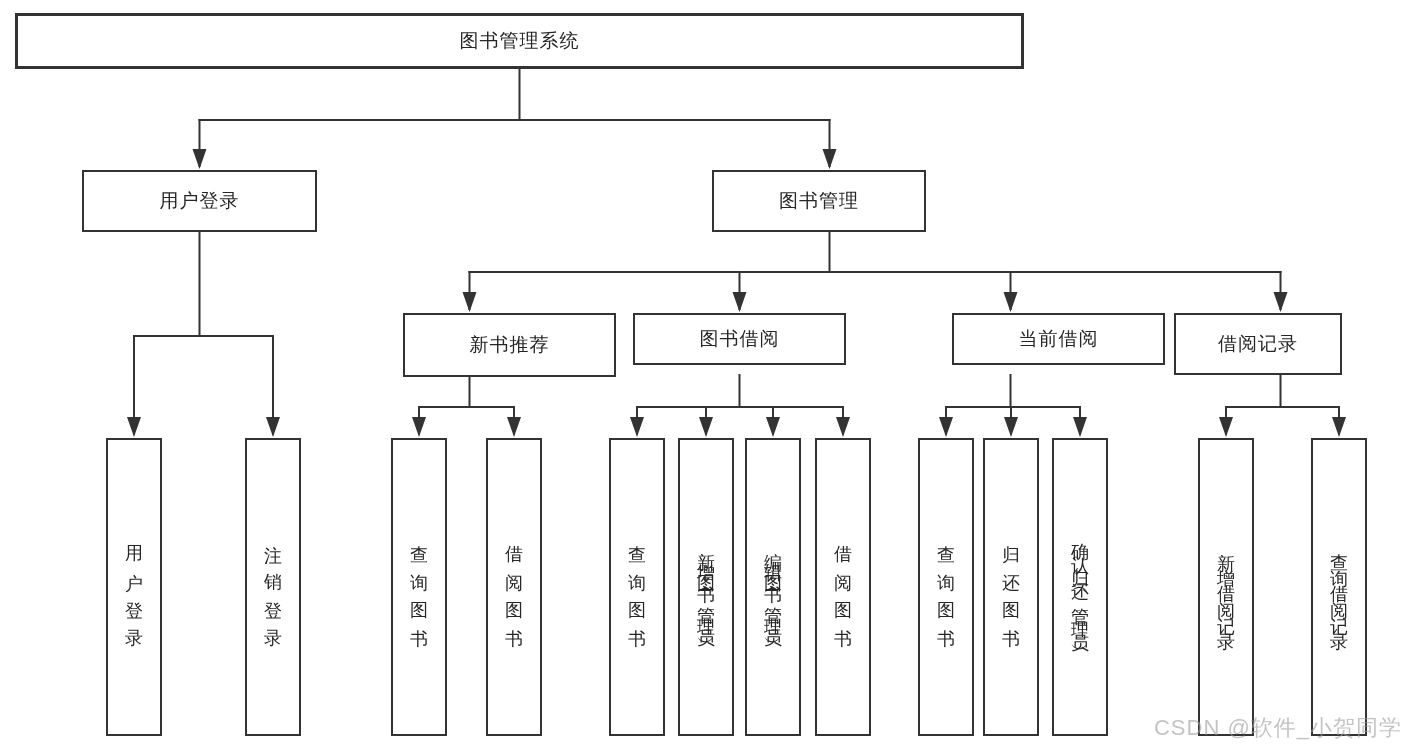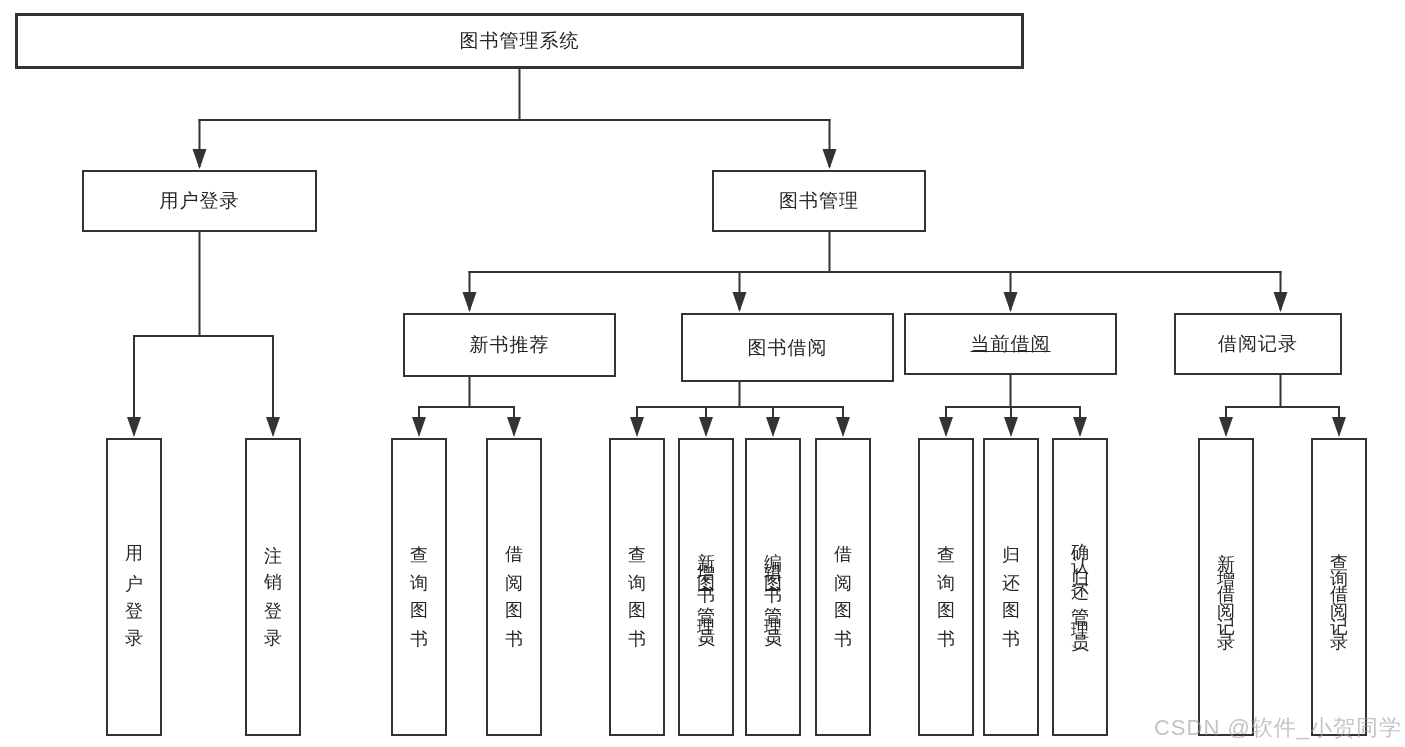--- a/index.html
+++ b/index.html
@@ -127,24 +127,24 @@
   <div class="node" style="left:82px; top:170px; width:235px; height:62px;">
     <span class="hlabel">用户登录</span>
   </div>
   <div class="node" style="left:712px; top:170px; width:214px; height:62px;">
     <span class="hlabel">图书管理</span>
   </div>
 
   <div class="node" style="left:363px; top:313px; width:213px; height:64px;margin-left:40px;">
     <span class="hlabel">新书推荐</span>
   </div>
-  <div class="node" style="left:633px; top:313px; width:213px; height:69px;margin-left:48px;">
+  <div class="node" style="left:633px; top:313px; width:213px; height:52px;">
     <span class="hlabel">图书借阅</span>
   </div>
-  <div class="node" style="left:904px; top:313px; width:213px; height:62px;text-decoration:underline;">
+  <div class="node" style="left:952px; top:313px; width:213px; height:52px;">
     <span class="hlabel">当前借阅</span>
   </div>
   <div class="node" style="left:1174px; top:313px; width:168px; height:62px;">
     <span class="hlabel">借阅记录</span>
   </div>
 
   <div class="node vnode ls4" style="left:106px; top:438px; width:56px; height:298px;">
     <span>用户登录</span>
   </div>
   <div class="node vnode ls4" style="left:245px; top:438px; width:56px; height:298px;">

